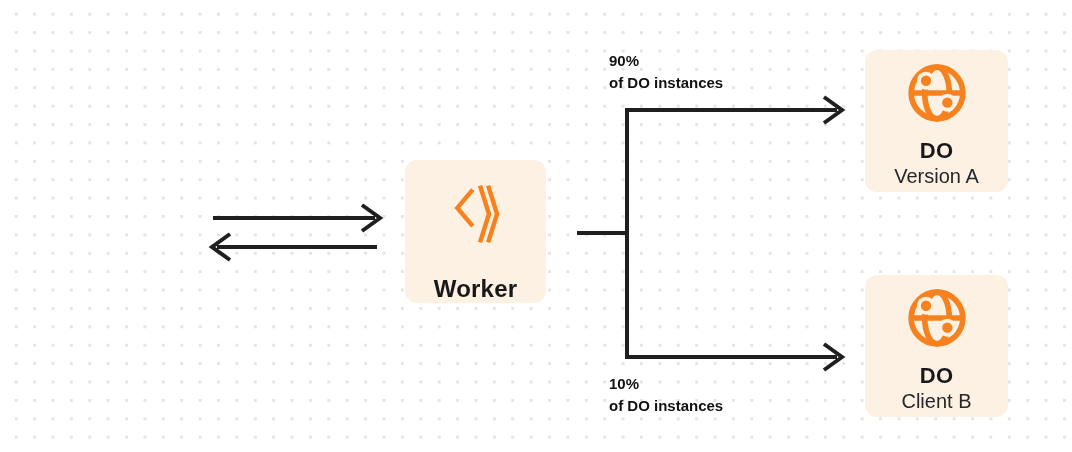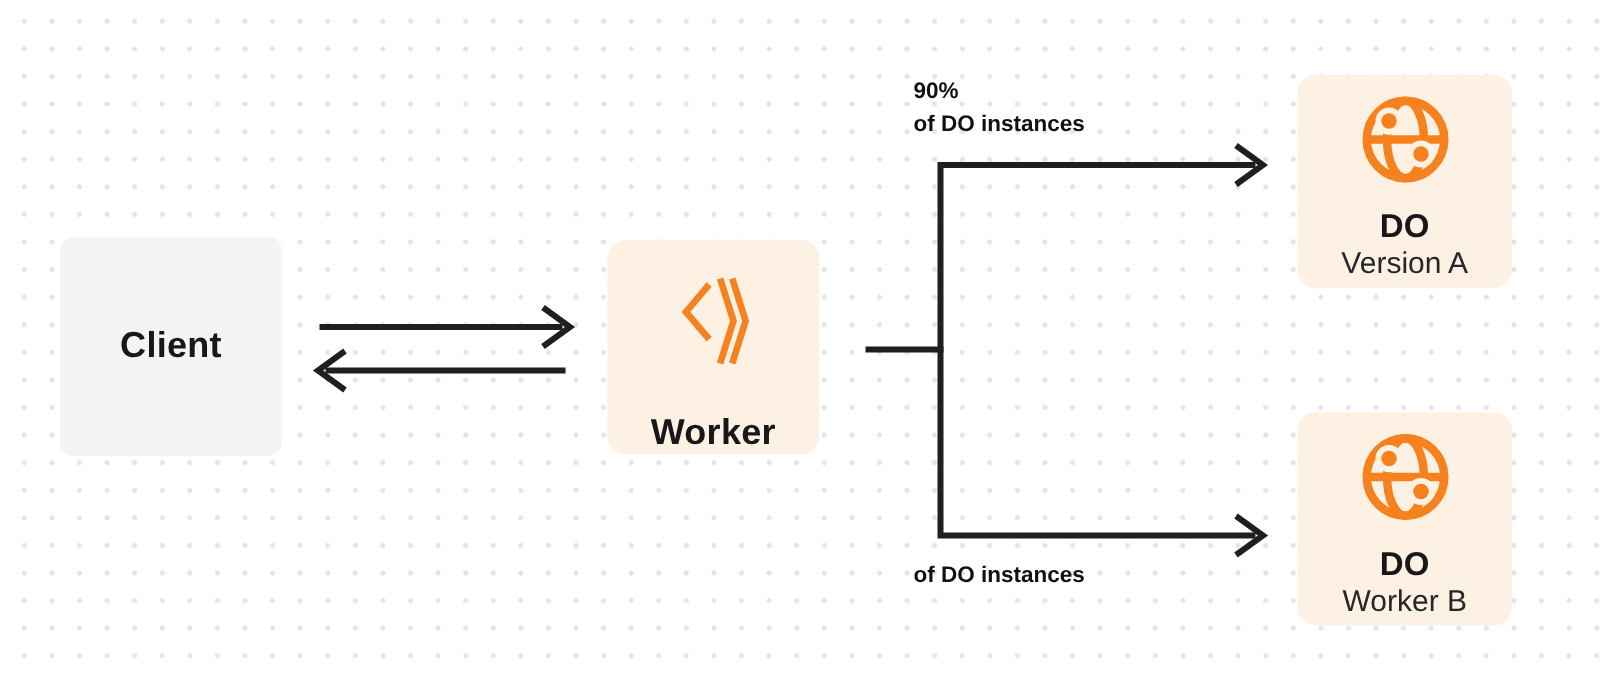--- a/index.html
+++ b/index.html
@@ -111,23 +111,20 @@
 
     <g>
       <path d="M824,97 L842,110 L824,123"></path>
     </g>
 
     <g>
       <path d="M824,344 L842,357 L824,370"></path>
     </g>
   </svg>
 
-  <div class="node node-client">
-    <div class="node-label">Client</div>
-  </div>
 
   <div class="node node-worker">
     <svg class="worker-icon-svg" width="58" height="74" viewBox="0 0 58 74" aria-hidden="true">
       <polyline points="25,7 6,29.5 25,52"></polyline>
       <polyline points="34,2 45,37 34,72"></polyline>
       <polyline points="44,2 55,37 44,72"></polyline>
     </svg>
     <div class="node-label">Worker</div>
   </div>
 
@@ -149,25 +146,26 @@
     <svg class="globe-icon-svg" width="62" height="62" viewBox="0 0 48 48" aria-hidden="true">
       <circle class="globe-stroke" cx="24" cy="24" r="20"></circle>
       <ellipse class="globe-stroke" cx="24" cy="24" rx="9.5" ry="20"></ellipse>
       <line class="globe-stroke" x1="4.5" y1="24" x2="43.5" y2="24" stroke="#F6821F"></line>
       <circle class="globe-halo" cx="15.5" cy="14.5" r="7"></circle>
       <circle class="globe-dot" cx="15.5" cy="14.5" r="4"></circle>
       <circle class="globe-halo" cx="32" cy="31.5" r="7"></circle>
       <circle class="globe-dot" cx="32" cy="31.5" r="4"></circle>
     </svg>
     <div class="do-title">DO</div>
-    <div class="do-sub">Worker B</div>
+    <div class="do-sub">Client B</div>
   </div>
 
   <div class="edge-label edge-label-a">
     <div>90%</div>
     <div>of DO instances</div>
   </div>
 
   <div class="edge-label edge-label-b">
+    <div>10%</div>
     <div>of DO instances</div>
   </div>
 
 </div>
 
 </body></html>

